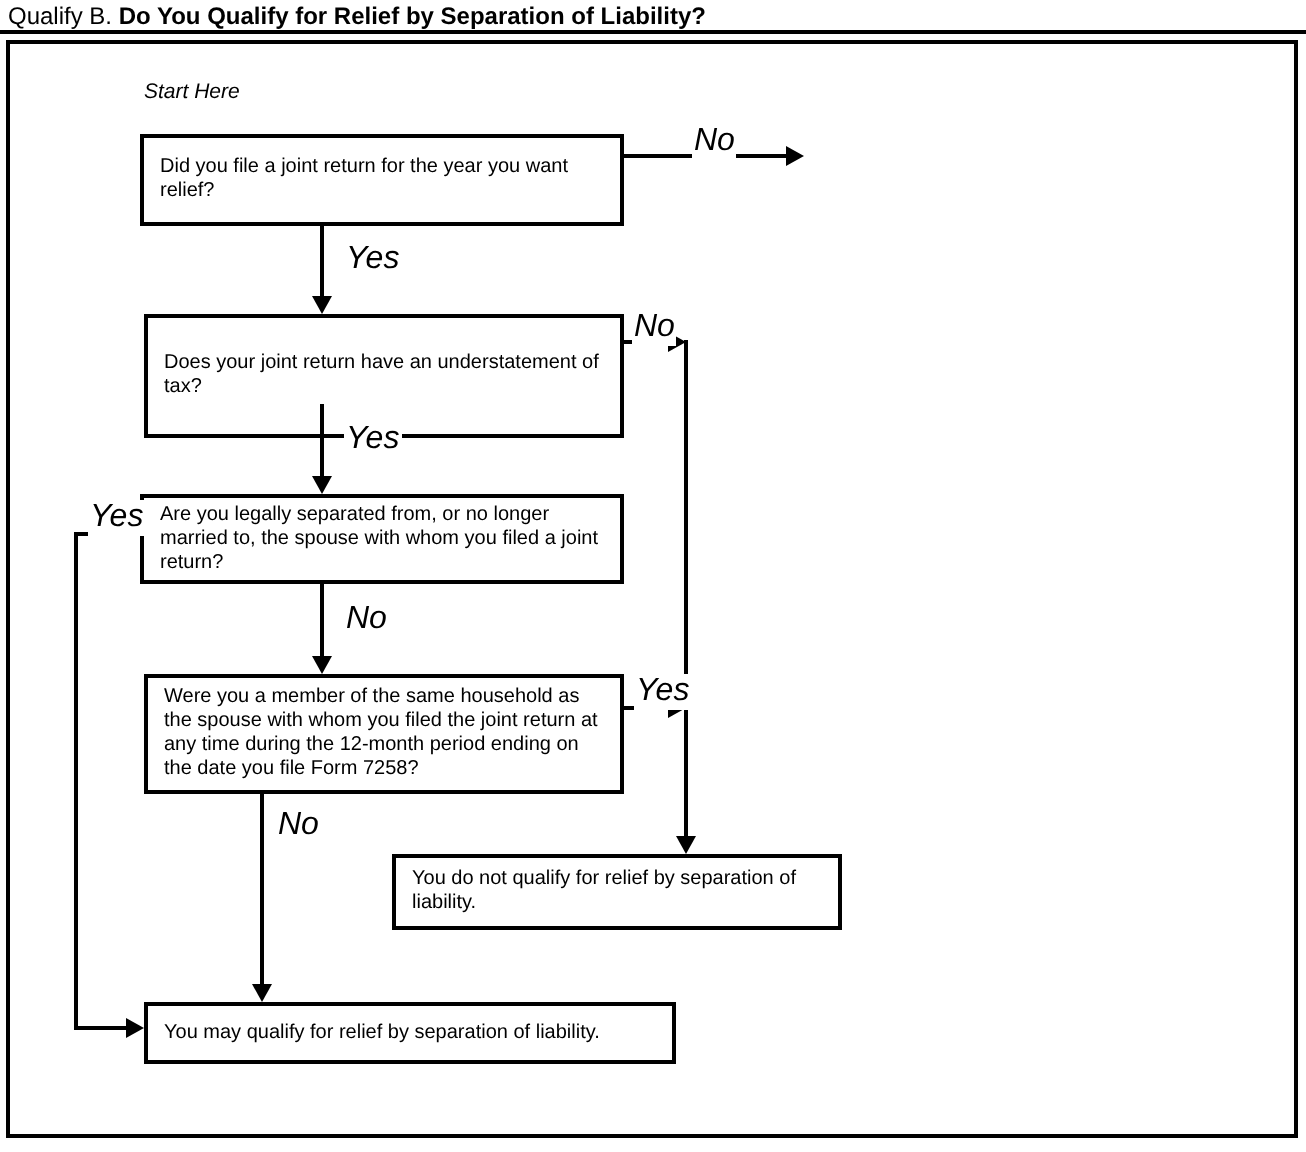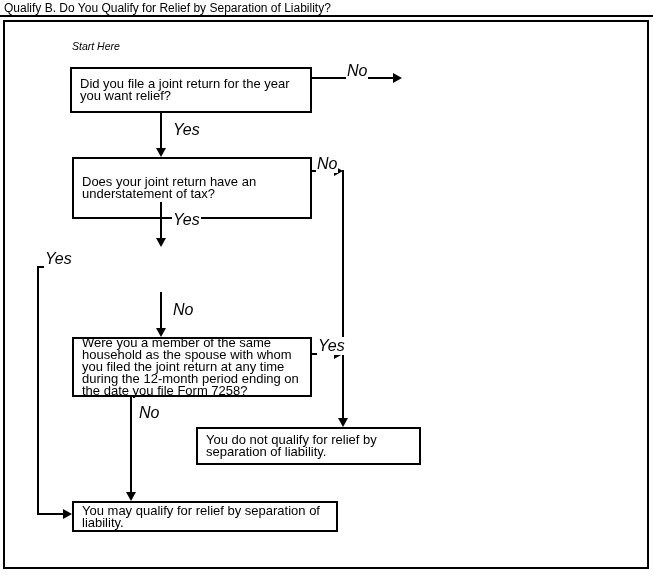--- a/index.html
+++ b/index.html
@@ -9,21 +9,21 @@
     font-family: "Liberation Sans", sans-serif;
     color: #000;
     overflow: hidden;
   }
   .page { position: relative; width: 653px; height: 576px; background: #fff; }
 
   .fig-title {
     position: absolute; left: 4px; top: 1px;
     font-size: 12px; white-space: nowrap;
   }
-  .fig-title .bold { font-weight: normal; }
+  .fig-title .bold { font-weight: bold; }
 
   .title-rule {
     position: absolute; left: 0; top: 15px;
     width: 653px; height: 2px; background: #000;
   }
 
   .outer {
     position: absolute; left: 3px; top: 20px;
     width: 646px; height: 549px;
     border: 2px solid #000; box-sizing: border-box;
@@ -33,21 +33,21 @@
     position: absolute; left: 72px; top: 40px;
     font-style: italic; font-size: 10.5px;
   }
 
   .box {
     position: absolute;
     border: 2px solid #000;
     background: #fff;
     box-sizing: border-box;
     display: flex; align-items: center;
-    font-size: 13px; line-height: 12px;
+    font-size: 10px; line-height: 12px;
     padding: 0 8px;
   }
 
   .hline, .vline { position: absolute; background: #000; }
   .hline { height: 2px; }
   .vline { width: 2px; }
 
   .ah-down {
     position: absolute; width: 0; height: 0;
     border-left: 5px solid transparent;
@@ -102,20 +102,23 @@
   <div class="hline" style="left:312px; top:170px; width:23px;"></div>
   <div class="ah-right" style="left:334px; top:166px;"></div>
   <div class="lbl" style="left:316px; top:155px;">No</div>
   <div class="vline" style="left:342px; top:170px; height:249px;"></div>
   <div class="ah-down" style="left:338px; top:418px;"></div>
 
   <div class="vline" style="left:160px; top:202px; height:37px;"></div>
   <div class="ah-down" style="left:156px; top:238px;"></div>
   <div class="lbl" style="left:172px; top:211px;">Yes</div>
 
+  <div class="box" style="left:70px; top:247px; width:242px; height:45px;">
+    <span>Are you legally separated from, or no longer married to, the spouse with whom you filed a joint return?</span>
+  </div>
 
   <div class="hline" style="left:37px; top:266px; width:33px;"></div>
   <div class="lbl" style="left:44px; top:250px;">Yes</div>
   <div class="vline" style="left:37px; top:266px; height:249px;"></div>
   <div class="hline" style="left:37px; top:513px; width:27px;"></div>
   <div class="ah-right" style="left:63px; top:509px;"></div>
 
   <div class="vline" style="left:160px; top:292px; height:37px;"></div>
   <div class="ah-down" style="left:156px; top:328px;"></div>
   <div class="lbl" style="left:172px; top:301px;">No</div>

